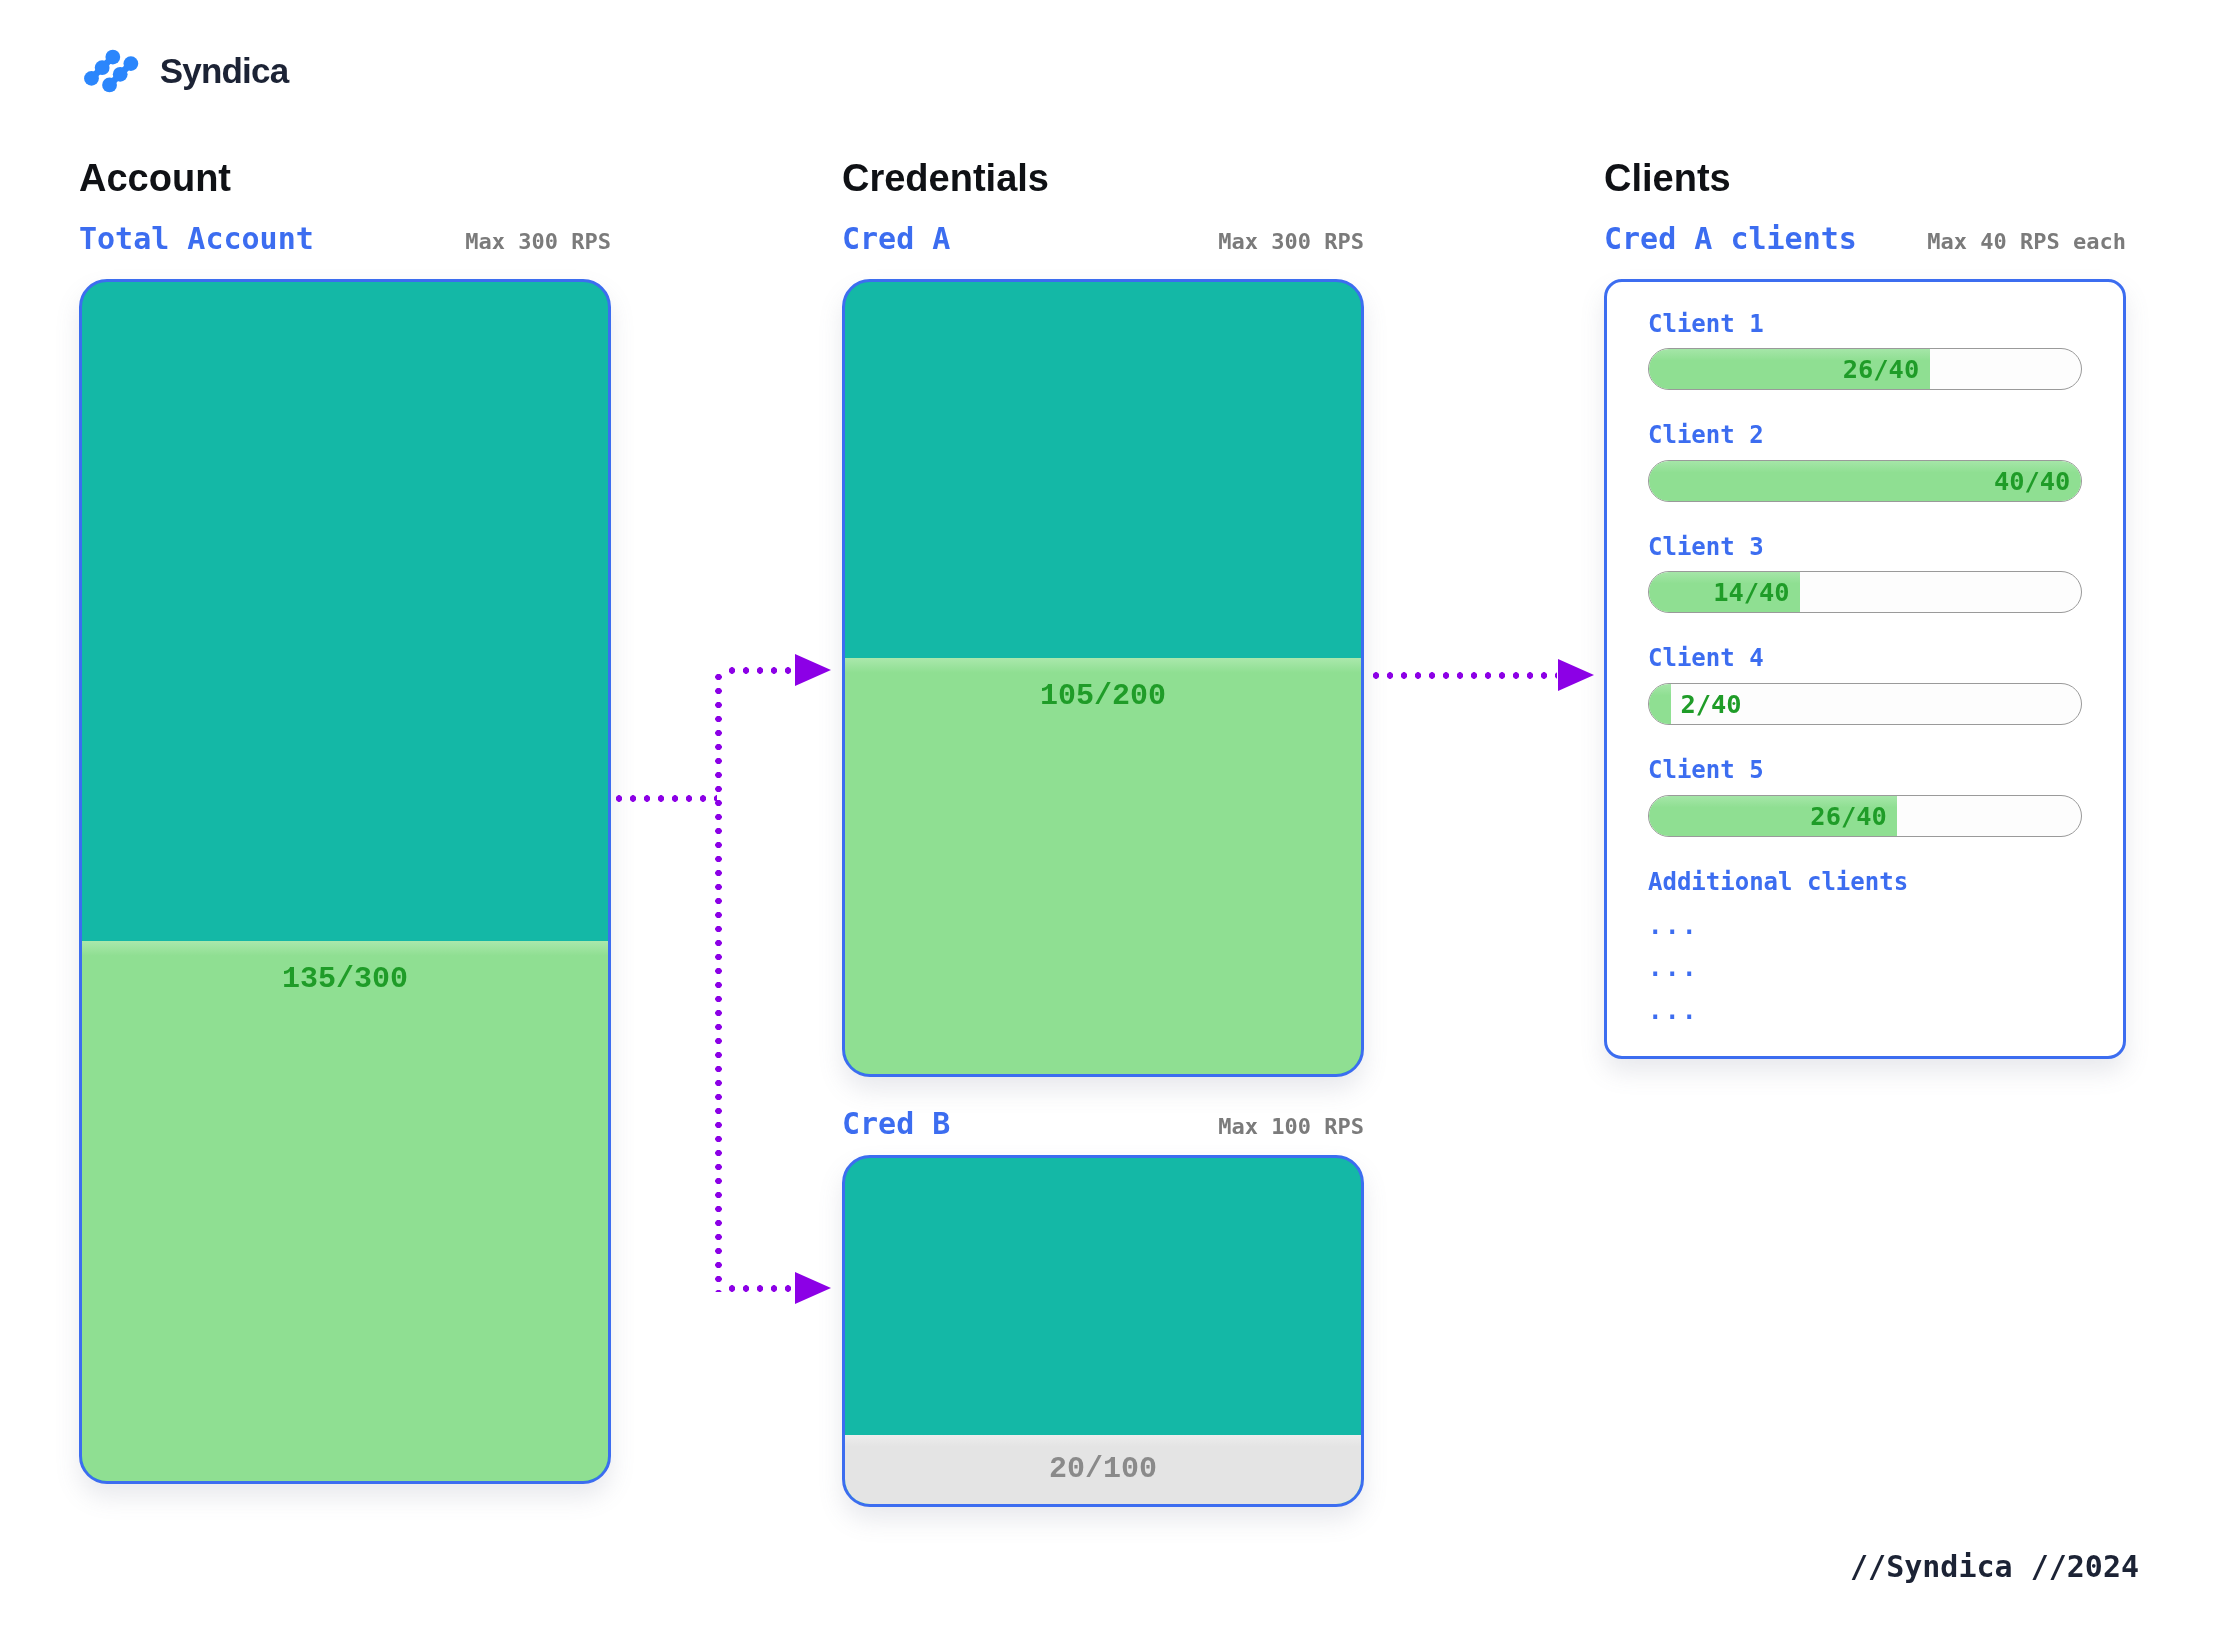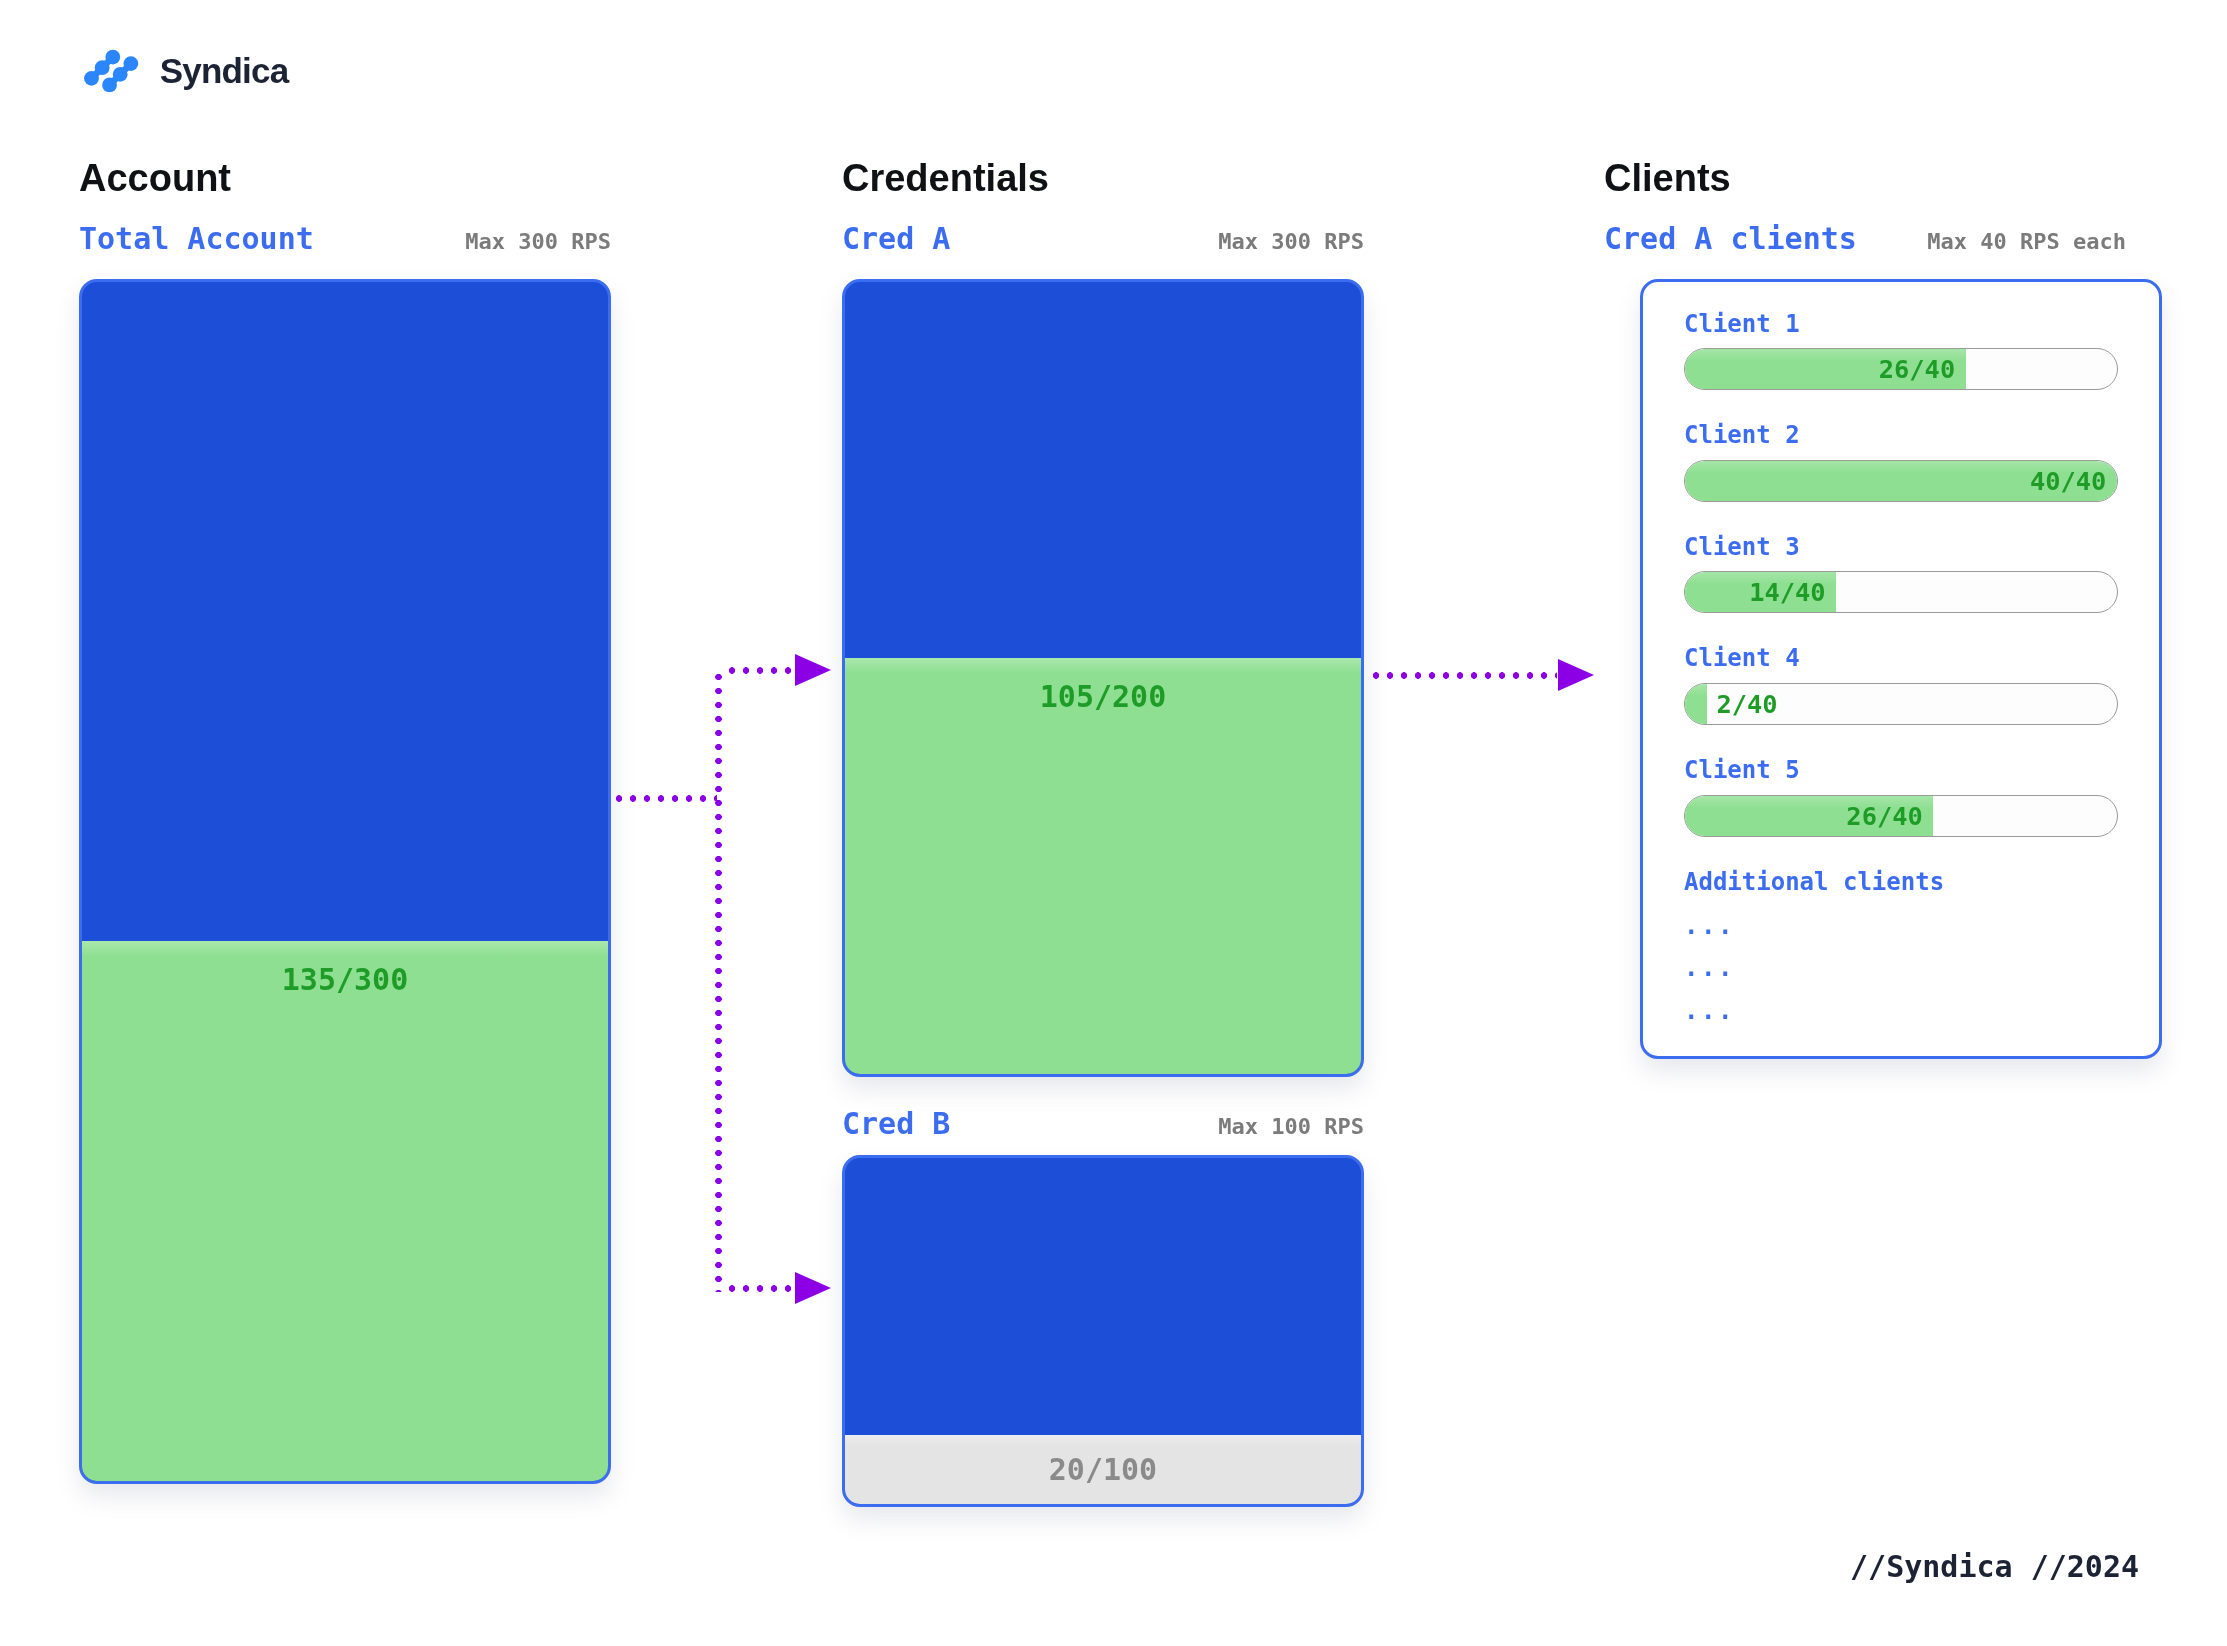--- a/index.html
+++ b/index.html
@@ -28,32 +28,32 @@
   #col-account{left:79px;width:532px;}
   #col-credentials{left:842px;width:522px;}
   #col-clients{left:1604px;width:522px;}
 
   .col-heading{font-family:"Liberation Sans",sans-serif;font-weight:700;font-size:38px;line-height:43px;color:#0f1115;}
   .label-row{display:flex;justify-content:space-between;align-items:baseline;margin-top:23px;height:31px;}
   .blue-label{color:var(--accent-blue);font-weight:700;font-size:30px;line-height:31px;white-space:nowrap;}
   .max-label{color:var(--label-gray);font-weight:700;font-size:22px;line-height:31px;white-space:nowrap;padding-left:8px;}
 
   
-  .vessel{position:relative;margin-top:24.6px;width:100%;border:3.3px solid var(--accent-blue);border-radius:18px;background:#1d4ed8;overflow:hidden;box-shadow:0 13px 24.6px rgba(110,120,145,.16);}
+  .vessel{position:relative;margin-top:24.6px;width:100%;border:3.3px solid var(--accent-blue);border-radius:28px;background:#14b8a6;overflow:hidden;box-shadow:0 13px 24.6px rgba(110,120,145,.16);font-family:Liberation Mono, monospace;}
   #account-vessel{height:1205px;}
   #creda-vessel{height:798px;}
   .credb-row{margin-top:31px;}
   #credb-vessel{margin-top:16.4px;height:352px;}
   .vessel-fill{position:absolute;left:0;right:0;bottom:0;background:linear-gradient(to bottom,#aae8ac 0,var(--fill-green) 14.7px);}
   .vessel-value{position:absolute;top:21px;left:0;right:0;text-align:center;font-weight:700;font-size:30px;color:var(--value-green);}
   .vessel.muted .vessel-fill{background:linear-gradient(to bottom,#ededed 0,var(--muted-fill) 11.5px);}
   .vessel.muted .vessel-value{top:50%;transform:translateY(-50%);color:var(--muted-text);}
 
   
-  .clients-panel{margin-top:24.6px;width:100%;height:780px;border:3.3px solid var(--accent-blue);border-radius:18px;background:#fff;padding:28px 41px 0;box-shadow:0 13px 24.6px rgba(110,120,145,.16);margin-left:36px;}
+  .clients-panel{margin-top:24.6px;width:100%;height:780px;border:3.3px solid var(--accent-blue);border-radius:18px;background:#fff;padding:28px 41px 0;box-shadow:0 13px 24.6px rgba(110,120,145,.16);}
   .client-row{margin-bottom:31px;}
   .client-label{color:var(--accent-blue);font-weight:700;font-size:24px;line-height:28px;margin-bottom:10.6px;}
   .bar{position:relative;height:42px;border:1.6px solid #9a9a9a;border-radius:21px;background:#fdfdfd;overflow:hidden;}
   .bar-fill{position:absolute;left:0;top:0;bottom:0;background:linear-gradient(to bottom,#a5e6a8 0,var(--fill-green) 11.5px);}
   .bar-value{position:absolute;top:50%;transform:translateY(-50%);right:10.6px;font-weight:700;font-size:25.4px;color:var(--value-green);white-space:nowrap;}
   .value-outside .bar-value{right:auto;left:calc(100% + 9.8px);}
   .additional-label{margin-top:21px;color:var(--accent-blue);font-weight:700;font-size:24px;line-height:28px;}
   .dots-row{margin-top:18px;color:var(--accent-blue);font-weight:700;font-size:24px;line-height:24.6px;letter-spacing:2.5px;}
 
   

